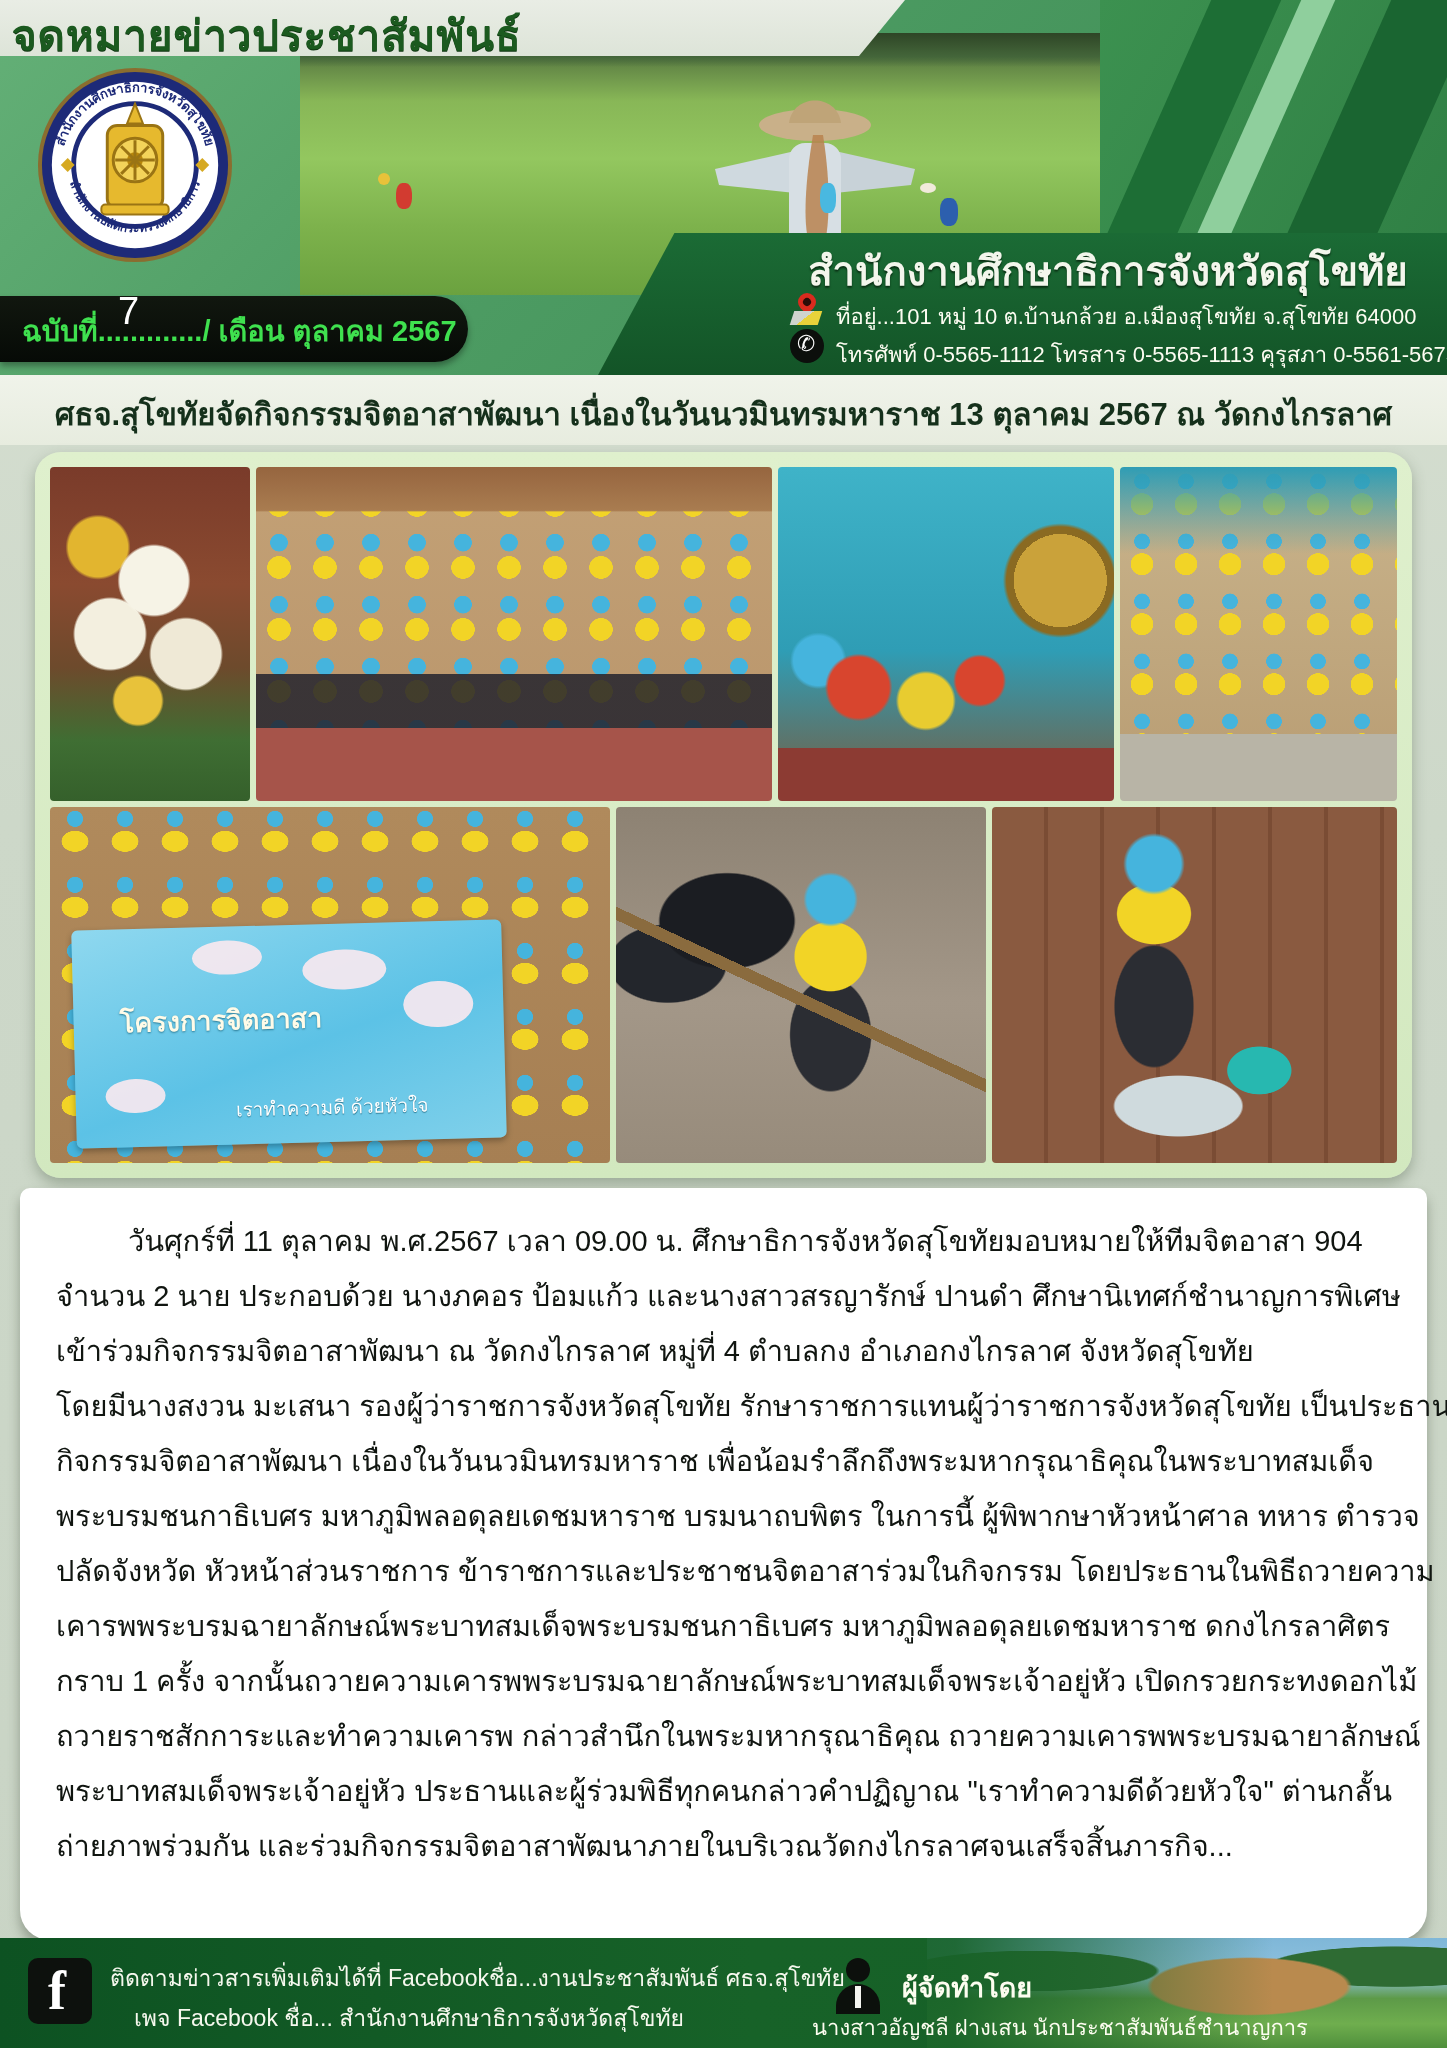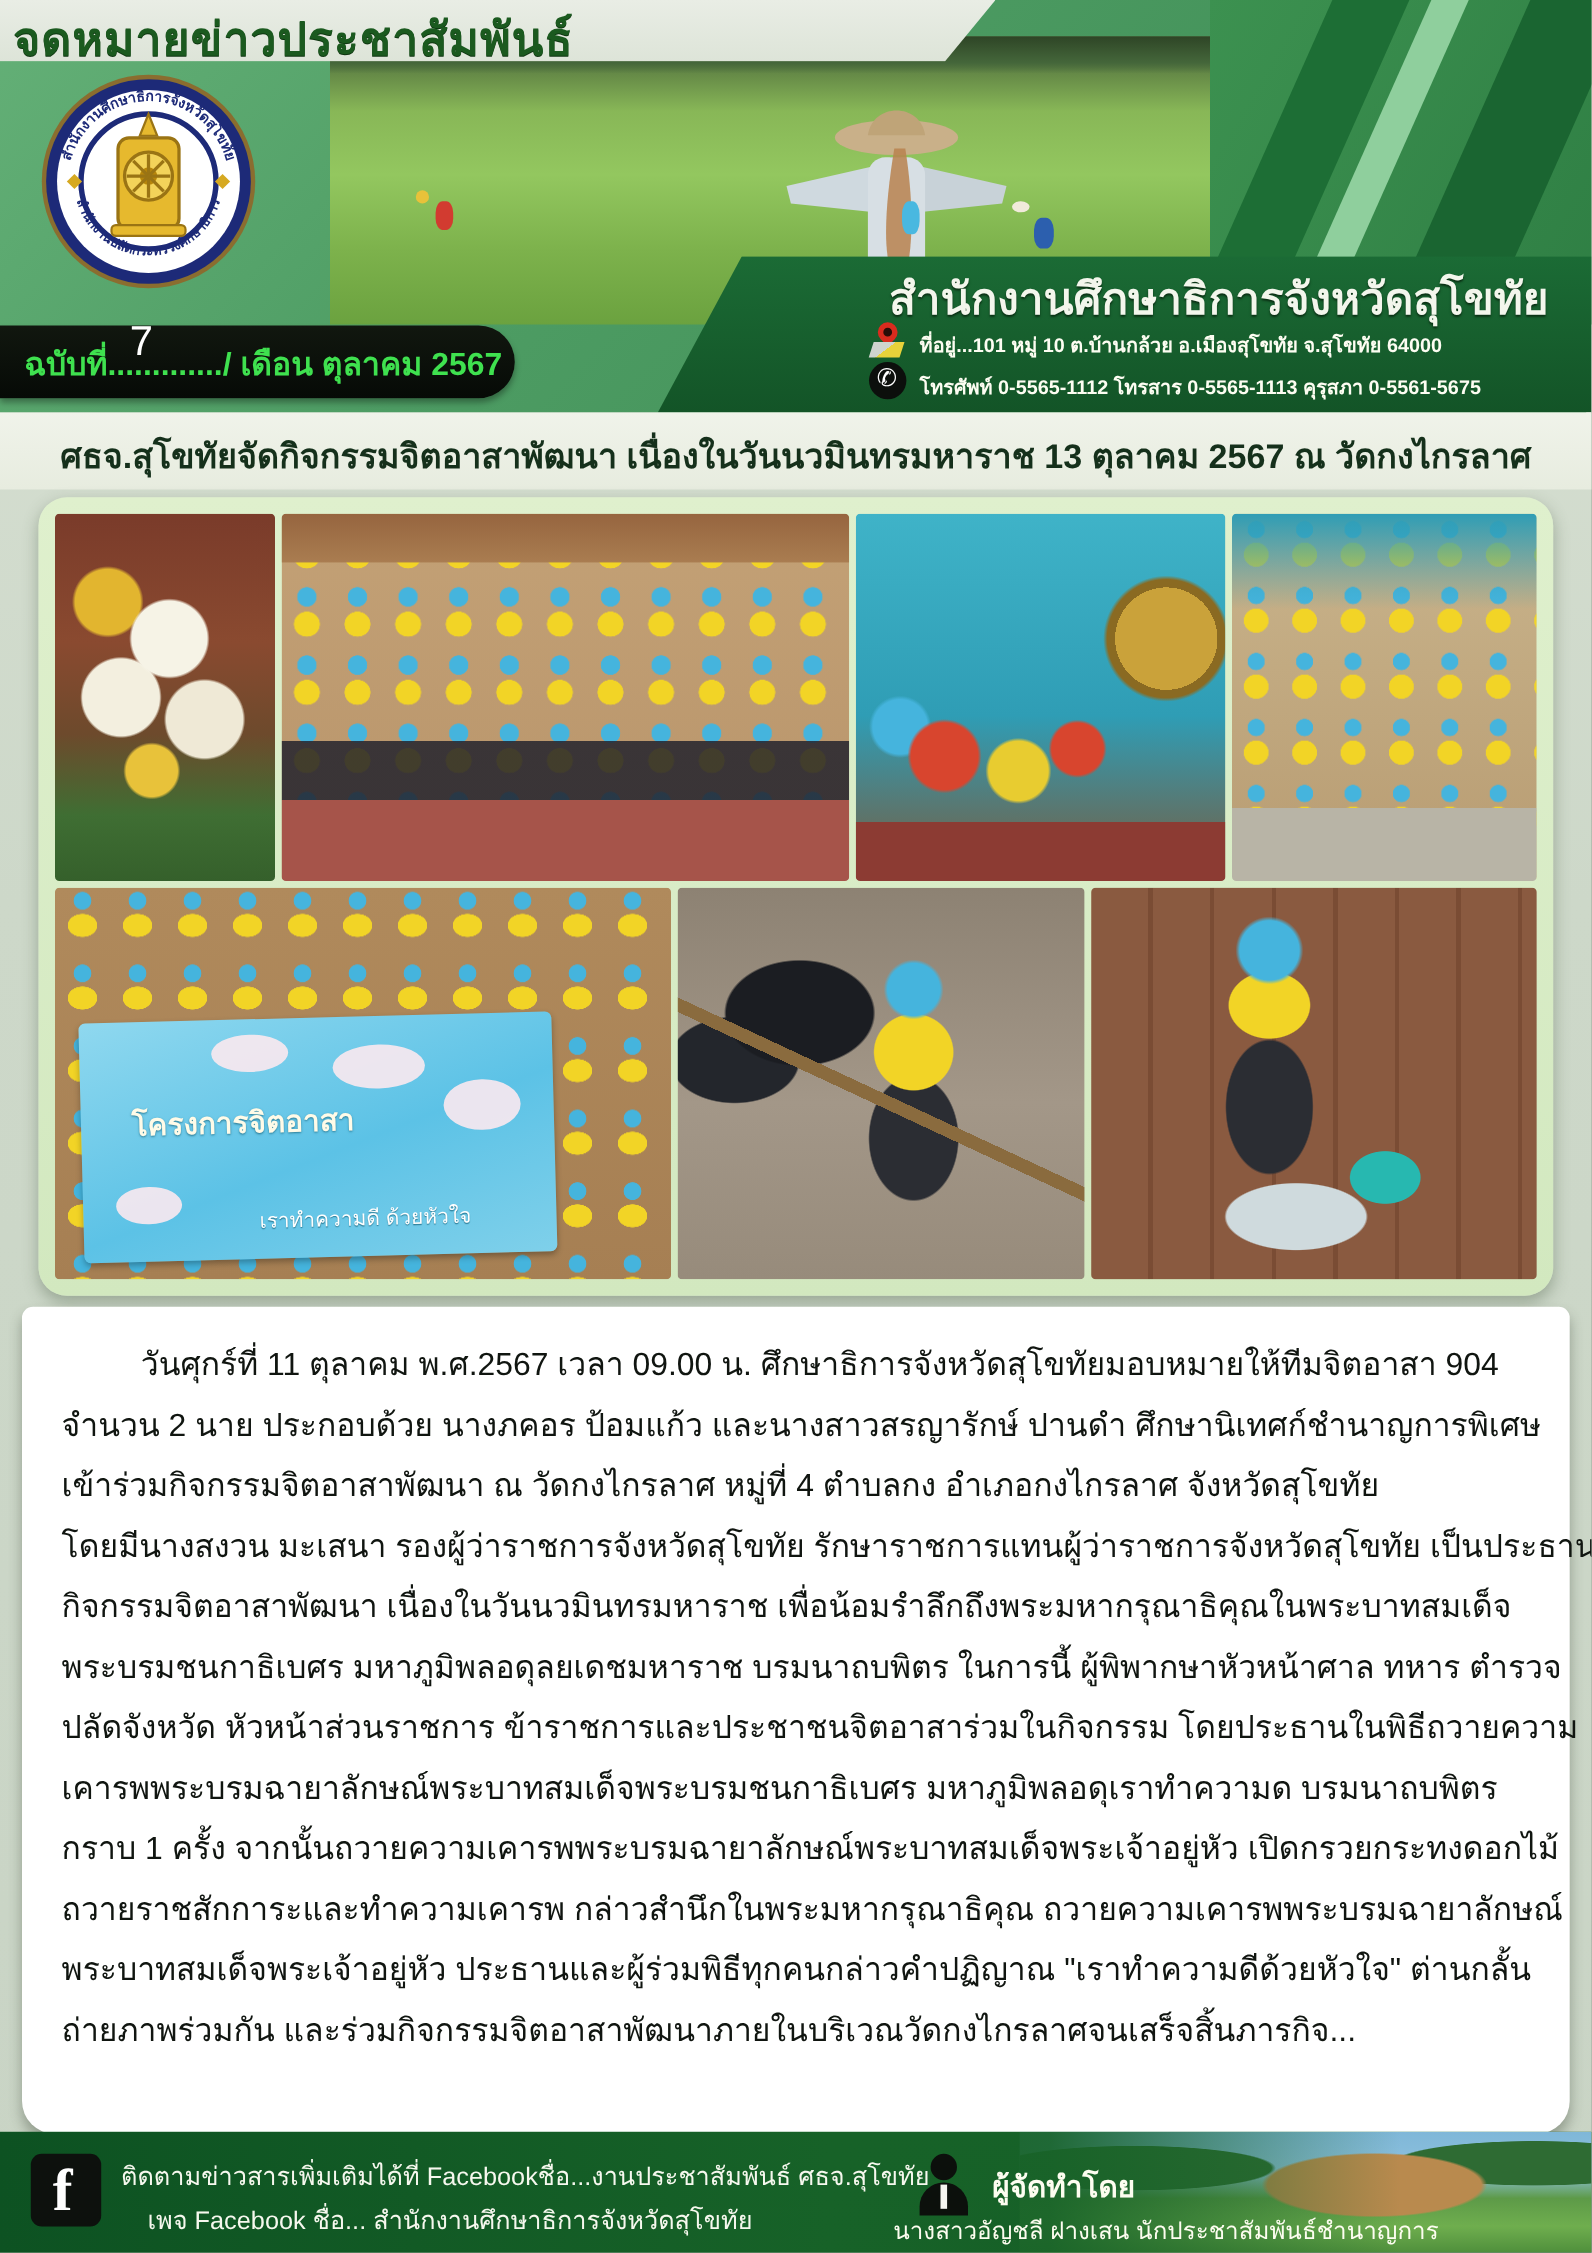--- a/index.html
+++ b/index.html
@@ -40,21 +40,21 @@
 
   
   .logo { position:absolute; left:36px; top:66px; width:198px; height:198px; }
 
   
   .org-band { position:absolute; left:598px; top:233px; width:849px; height:142px;
     background:linear-gradient(180deg,#1b6b35 0%,#135427 100%);
     clip-path:polygon(9% 0,100% 0,100% 100%,0 100%); }
   .org-name { position:absolute; left:200px; top:6px; width:620px; text-align:center;
     font-size:40px; font-weight:bold; color:#f3f6ec; text-shadow:0 2px 2px #0a2e13; }
-  .info-row { position:absolute; color:#fdfdf2; font-size:18px; white-space:nowrap;font-weight:bold; }
+  .info-row { position:absolute; color:#fdfdf2; font-size:22px; white-space:nowrap; }
   .addr-row { left:238px; top:66px; }
   .phone-row { left:238px; top:104px; }
   .pin-icon { position:absolute; left:-44px; top:-6px; width:30px; height:34px; }
   .pin-head { position:absolute; left:6px; top:0; width:18px; height:18px; background:#d92b1e;
     border-radius:50% 50% 50% 0; transform:rotate(-45deg); }
   .pin-head::after { content:""; position:absolute; left:5px; top:5px; width:8px; height:8px;
     border-radius:50%; background:#2a0d08; }
   .pin-base { position:absolute; left:0; top:18px; width:28px; height:14px;
     background:linear-gradient(135deg,#cfd4ce 0 48%,#e8d23a 48%); transform:skewX(-18deg); }
   .phone-icon { position:absolute; left:-46px; top:-8px; width:34px; height:34px;
@@ -297,21 +297,21 @@
   </div>
 
   <div class="body-card">
     <div class="body-line first">วันศุกร์ที่ 11 ตุลาคม พ.ศ.2567 เวลา 09.00 น. ศึกษาธิการจังหวัดสุโขทัยมอบหมายให้ทีมจิตอาสา 904</div>
     <div class="body-line">จำนวน 2 นาย ประกอบด้วย นางภคอร  ป้อมแก้ว และนางสาวสรญารักษ์  ปานดำ  ศึกษานิเทศก์ชำนาญการพิเศษ</div>
     <div class="body-line">เข้าร่วมกิจกรรมจิตอาสาพัฒนา ณ วัดกงไกรลาศ หมู่ที่ 4 ตำบลกง อำเภอกงไกรลาศ จังหวัดสุโขทัย</div>
     <div class="body-line">โดยมีนางสงวน มะเสนา รองผู้ว่าราชการจังหวัดสุโขทัย รักษาราชการแทนผู้ว่าราชการจังหวัดสุโขทัย เป็นประธาน</div>
     <div class="body-line">กิจกรรมจิตอาสาพัฒนา เนื่องในวันนวมินทรมหาราช เพื่อน้อมรำลึกถึงพระมหากรุณาธิคุณในพระบาทสมเด็จ</div>
     <div class="body-line">พระบรมชนกาธิเบศร มหาภูมิพลอดุลยเดชมหาราช บรมนาถบพิตร ในการนี้ ผู้พิพากษาหัวหน้าศาล ทหาร ตำรวจ</div>
     <div class="body-line">ปลัดจังหวัด หัวหน้าส่วนราชการ ข้าราชการและประชาชนจิตอาสาร่วมในกิจกรรม โดยประธานในพิธีถวายความ</div>
-    <div class="body-line">เคารพพระบรมฉายาลักษณ์พระบาทสมเด็จพระบรมชนกาธิเบศร มหาภูมิพลอดุเราทำความด บรมนาถบพิตร</div>
+    <div class="body-line">เคารพพระบรมฉายาลักษณ์พระบาทสมเด็จพระบรมชนกาธิเบศร มหาภูมิพลอดุลยเดชมหาราช ดกงไกรลาศิตร</div>
     <div class="body-line">กราบ 1 ครั้ง จากนั้นถวายความเคารพพระบรมฉายาลักษณ์พระบาทสมเด็จพระเจ้าอยู่หัว เปิดกรวยกระทงดอกไม้</div>
     <div class="body-line">ถวายราชสักการะและทำความเคารพ กล่าวสำนึกในพระมหากรุณาธิคุณ ถวายความเคารพพระบรมฉายาลักษณ์</div>
     <div class="body-line">พระบาทสมเด็จพระเจ้าอยู่หัว ประธานและผู้ร่วมพิธีทุกคนกล่าวคำปฏิญาณ "เราทำความดีด้วยหัวใจ" ต่านกลั้น</div>
     <div class="body-line">ถ่ายภาพร่วมกัน และร่วมกิจกรรมจิตอาสาพัฒนาภายในบริเวณวัดกงไกรลาศจนเสร็จสิ้นภารกิจ...</div>
   </div>
 
   <div class="footer">
     <div class="footer-photo"></div>
     <div class="footer-overlay"></div>
     <div class="fb-icon">

